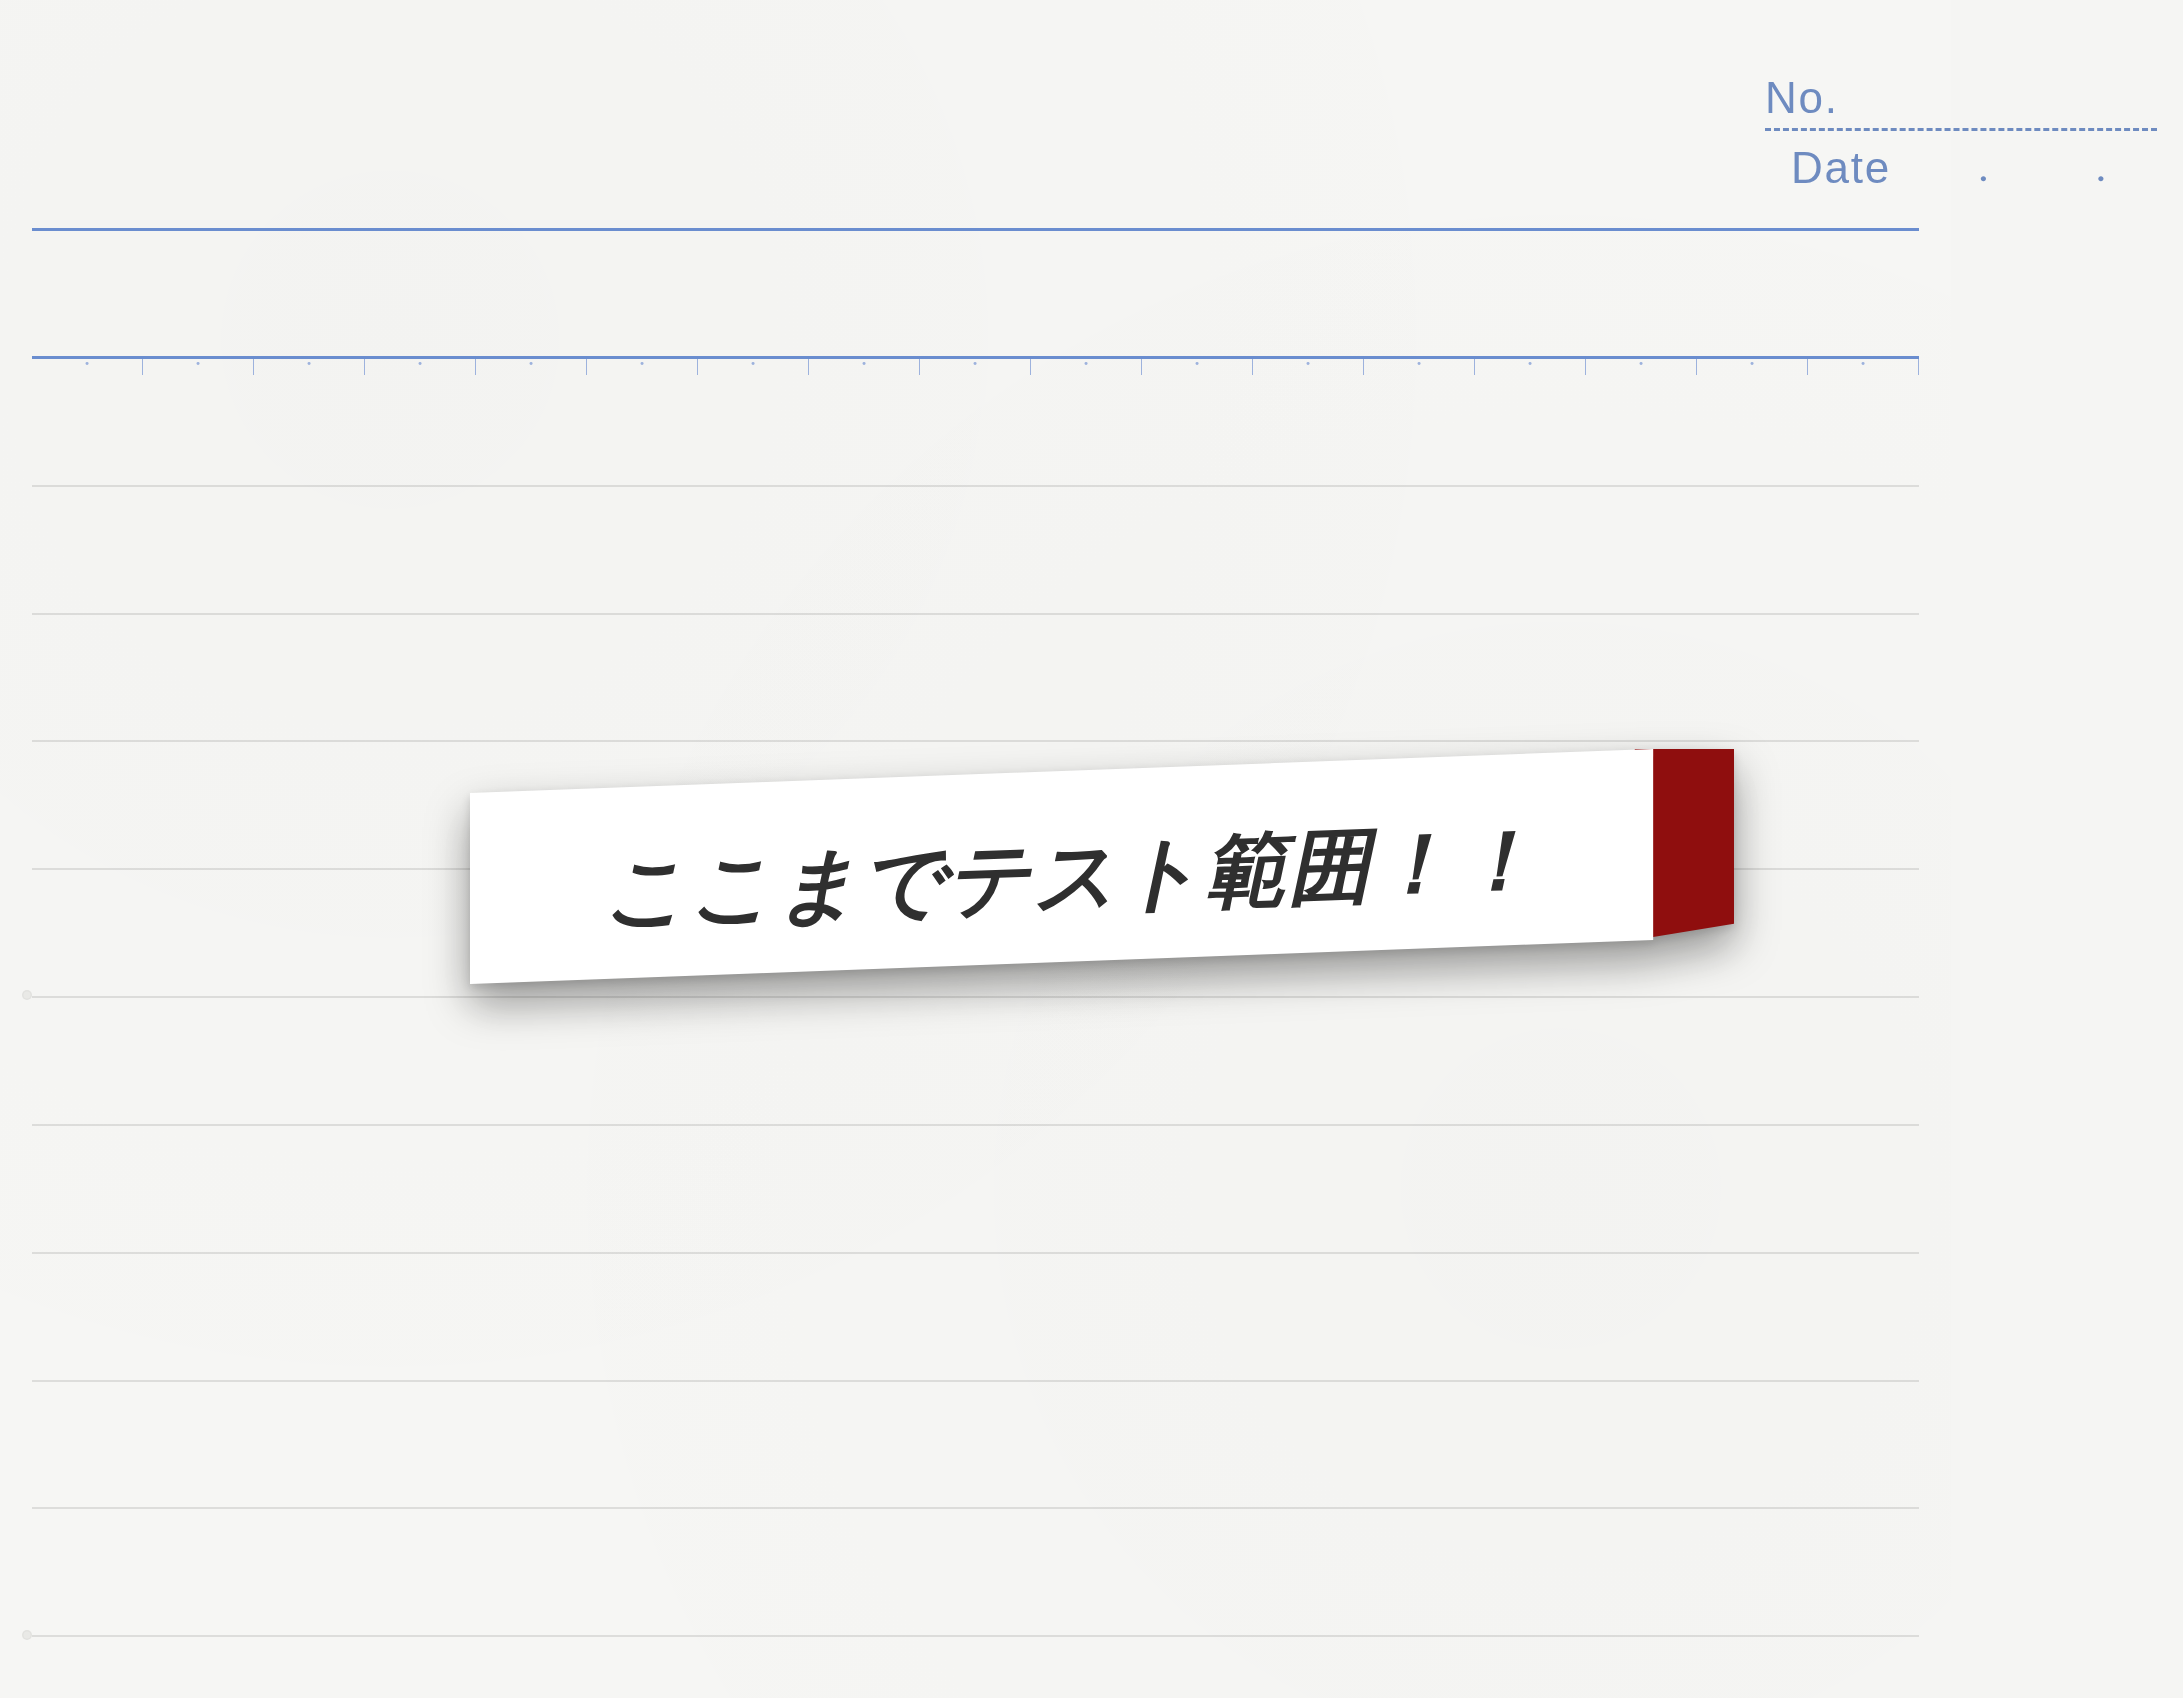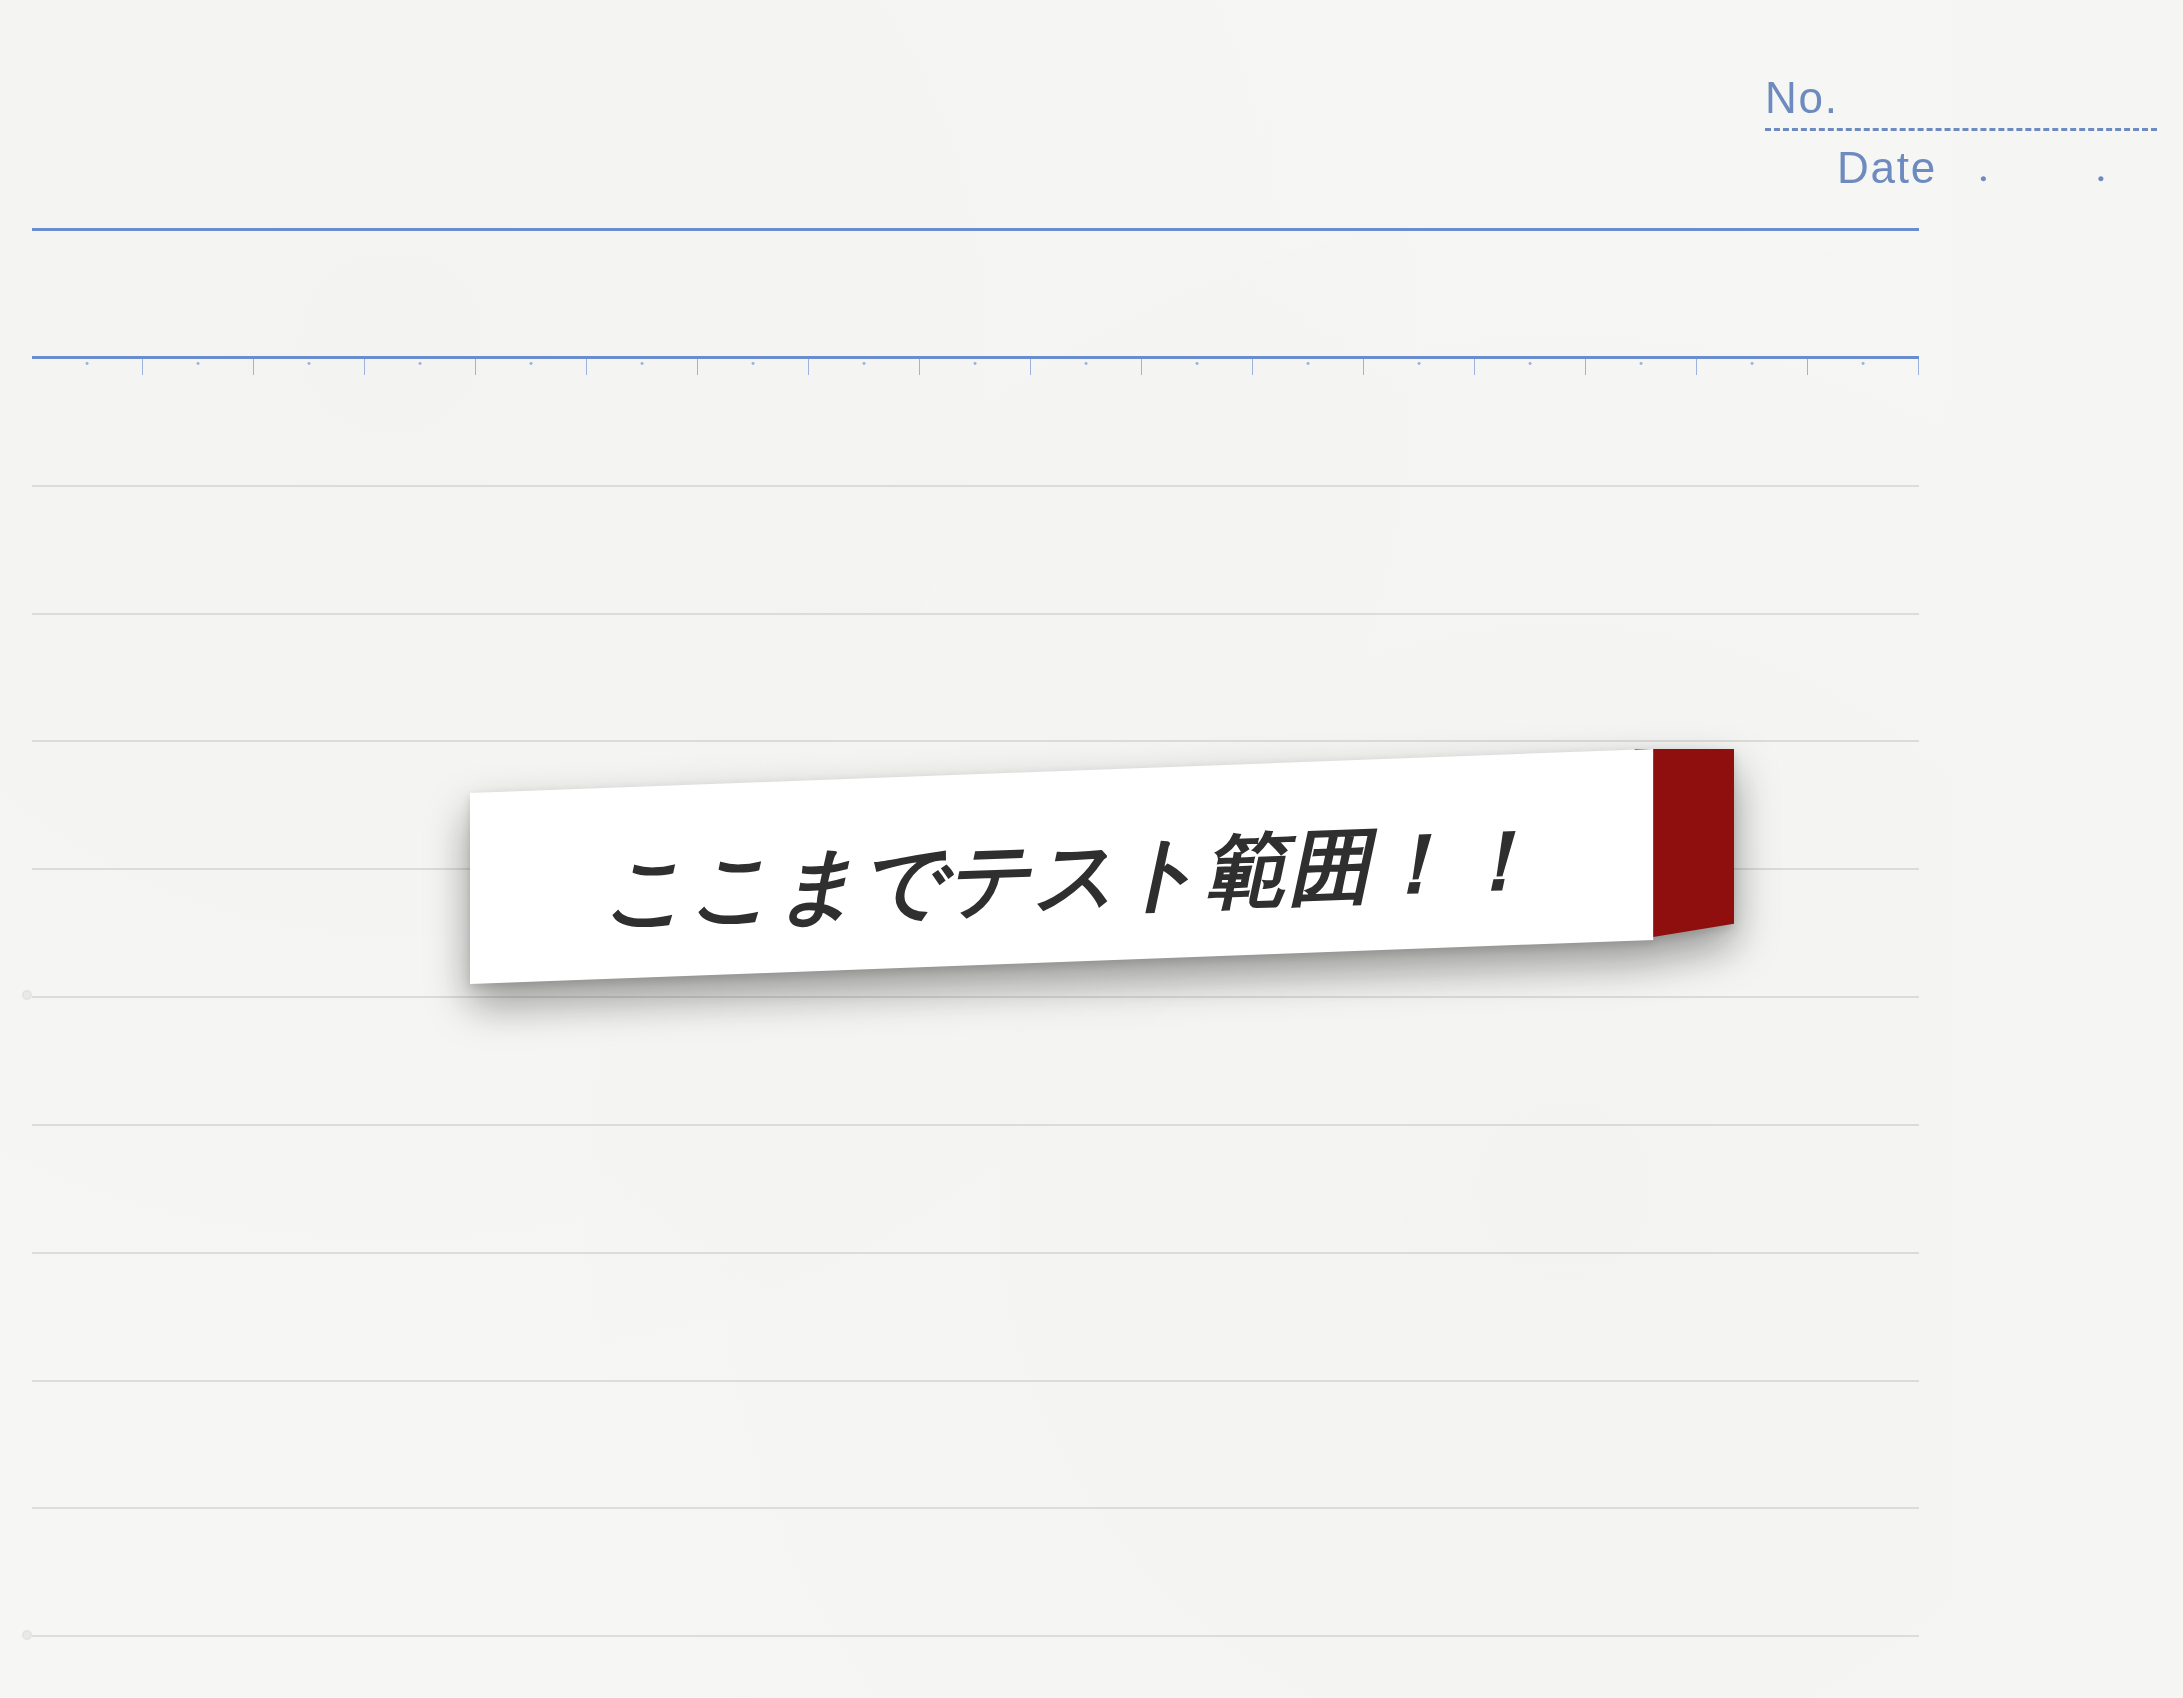--- a/index.html
+++ b/index.html
@@ -20,21 +20,21 @@
   }
   
   .hdr{
     position:absolute;
     color:#6e8bc0;
     font-weight:500;
     letter-spacing:.04em;
     white-space:nowrap;
   }
   .hdr.no   { top:73px; left:1765px; font-size:44px; }
-  .hdr.date { top:143px; left:1837px; font-size:44px; }
+  .hdr.date { top:143px; left:1791px; font-size:44px; }
   .hdr.datedots{
     position:absolute;
     top:158px; left:1925px; width:235px;
     display:flex; justify-content:space-around;
     color:#6e8bc0; font-size:32px;
   }
   .dashline{
     position:absolute;
     top:128px; left:1765px; width:392px; height:0;
     border-top:3.7px dashed #6e8bc0;

